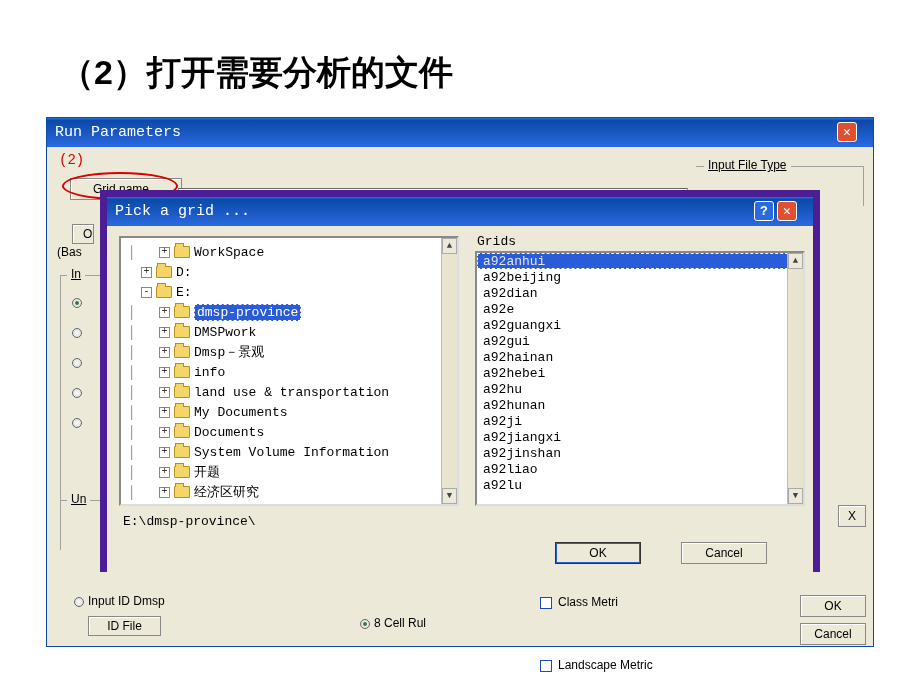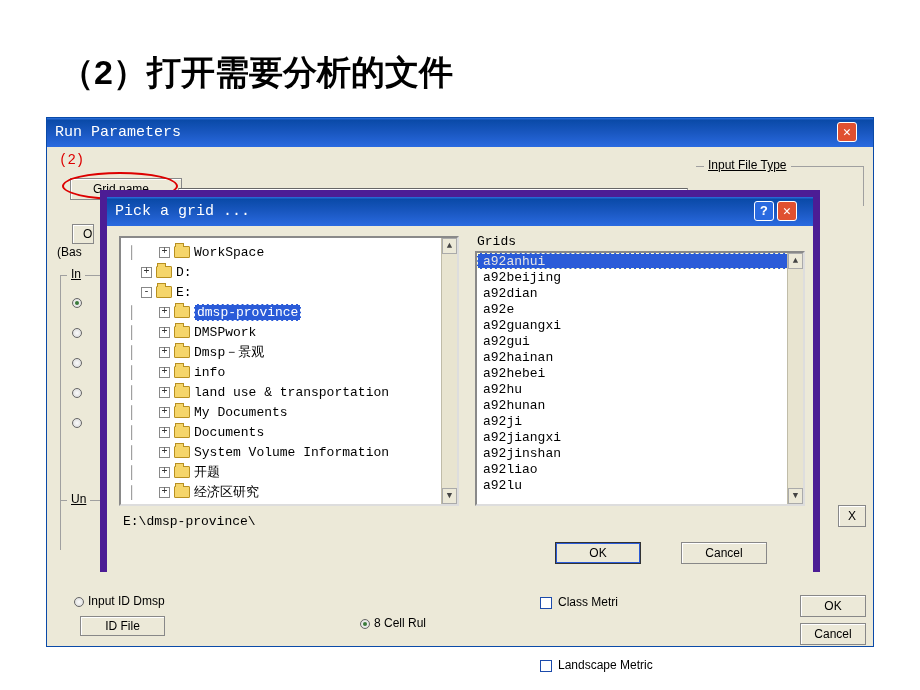--- a/index.html
+++ b/index.html
@@ -218,21 +218,21 @@
 
 <div style="position:absolute;top:500px;left:60px;width:40px;height:50px;border:1px solid #a0a0a0;border-right:none;border-bottom:none;">
   <span class="group-title" style="top:-9px;left:6px;">Un</span>
 </div>
 
 <div class="btn x-btn">X</div>
 
 <div style="position:absolute;top:594px;left:74px;">
   <span class="radio-dot"></span><span>Input ID Dmsp</span>
 </div>
-<div class="btn" style="position:absolute;top:616px;left:80px;width:85px;">ID File</div>
+<div class="btn" style="position:absolute;top:616px;left:88px;width:73px;">ID File</div>
 
 <div style="position:absolute;top:616px;left:360px;">
   <span class="radio-dot radio-checked"></span><span>8 Cell Rul</span>
 </div>
 
 <div style="position:absolute;top:595px;left:540px;">
   <span class="chk"></span><span>Class Metri</span>
 </div>
 <div style="position:absolute;top:658px;left:540px;">
   <span class="chk"></span><span>Landscape Metric</span>

